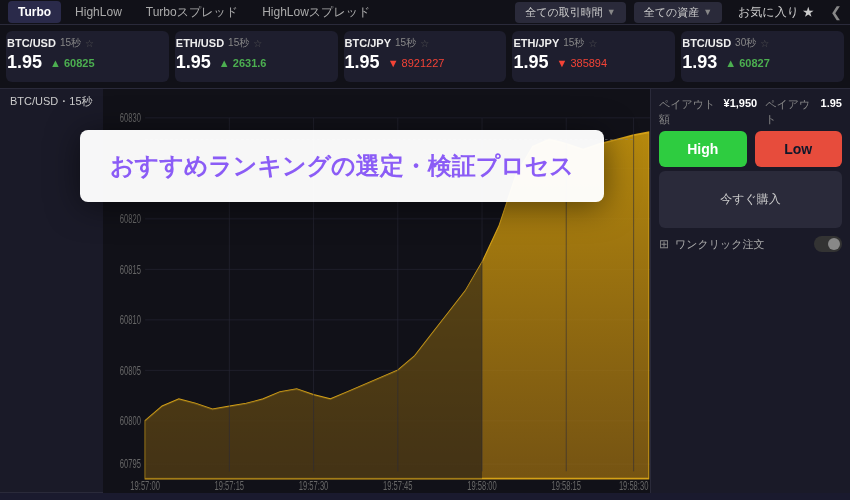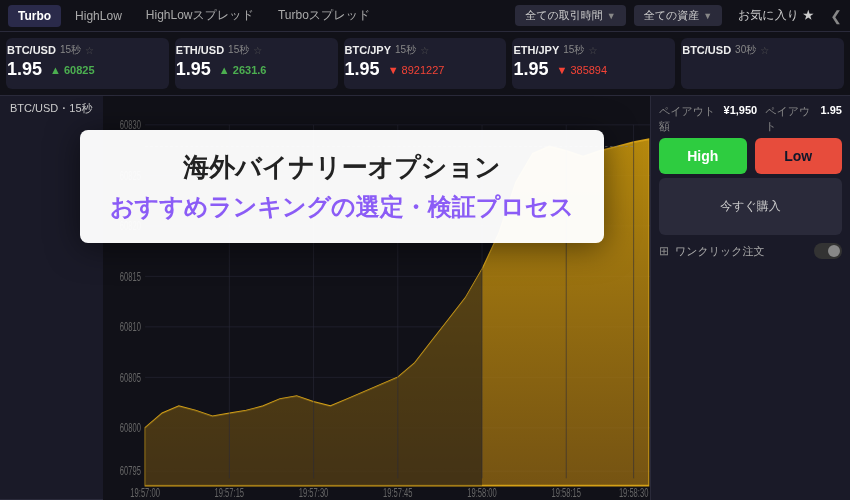--- a/index.html
+++ b/index.html
@@ -10,21 +10,21 @@
       font-family: 'Helvetica Neue', Arial, sans-serif;
       overflow: hidden;
       position: relative;
     }
 
     
     .top-nav {
       background: #111118;
       display: flex;
       align-items: center;
-      height: 32px;
+      height: 25px;
       padding: 0 8px;
       gap: 4px;
       border-bottom: 1px solid #2a2a3a;
     }
     .nav-tab {
       color: #aaa;
       font-size: 12px;
       padding: 4px 10px;
       cursor: pointer;
       border-radius: 4px;
@@ -260,22 +260,22 @@
       color: #8b5cf6;
       white-space: nowrap;
     }
   </style>
 </head>
 <body>
 
 <div class="top-nav">
   <div class="nav-tab active">Turbo</div>
   <div class="nav-tab">HighLow</div>
+  <div class="nav-tab">Turboスプレッド</div>
   <div class="nav-tab">HighLowスプレッド</div>
-  <div class="nav-tab">Turboスプレッド</div>
   <div class="nav-spacer"></div>
   <div class="nav-btn">
     <span>全ての取引時間</span>
     <span class="arrow">▼</span>
   </div>
   <div class="nav-btn">
     <span>全ての資産</span>
     <span class="arrow">▼</span>
   </div>
   <div class="nav-fav">
@@ -333,20 +333,24 @@
       <span class="ticker-price">1.95</span>
       <span class="ticker-change down">▼ <span>385894</span></span>
     </div>
   </div>
 
   <div class="ticker-card">
     <div class="ticker-header">
       <span class="ticker-pair">BTC/USD</span>
       <span class="ticker-time">30秒</span>
       <span class="ticker-star">☆</span>
+    </div>
+    <div class="ticker-body">
+      <span class="ticker-price">1.93</span>
+      <span class="ticker-change up">▲ <span>60827</span></span>
     </div>
   </div>
 </div>
 
 <div class="chart-area">
 
   <div class="left-panel">
     <div class="chart-header">
       <span>BTC/USD・15秒</span>
     </div>
@@ -418,15 +422,14 @@
     </div>
     <div class="oneclick-row">
       <span class="oneclick-icon">⊞</span>
       <span>ワンクリック注文</span>
       <div class="toggle"></div>
     </div>
   </div>
 </div>
 
 <div class="overlay">
-  <div class="overlay-line1">海外バイナリーオプション</div>
   <div class="overlay-line2">おすすめランキングの選定・検証プロセス</div>
 </div>
 
 </body></html>

